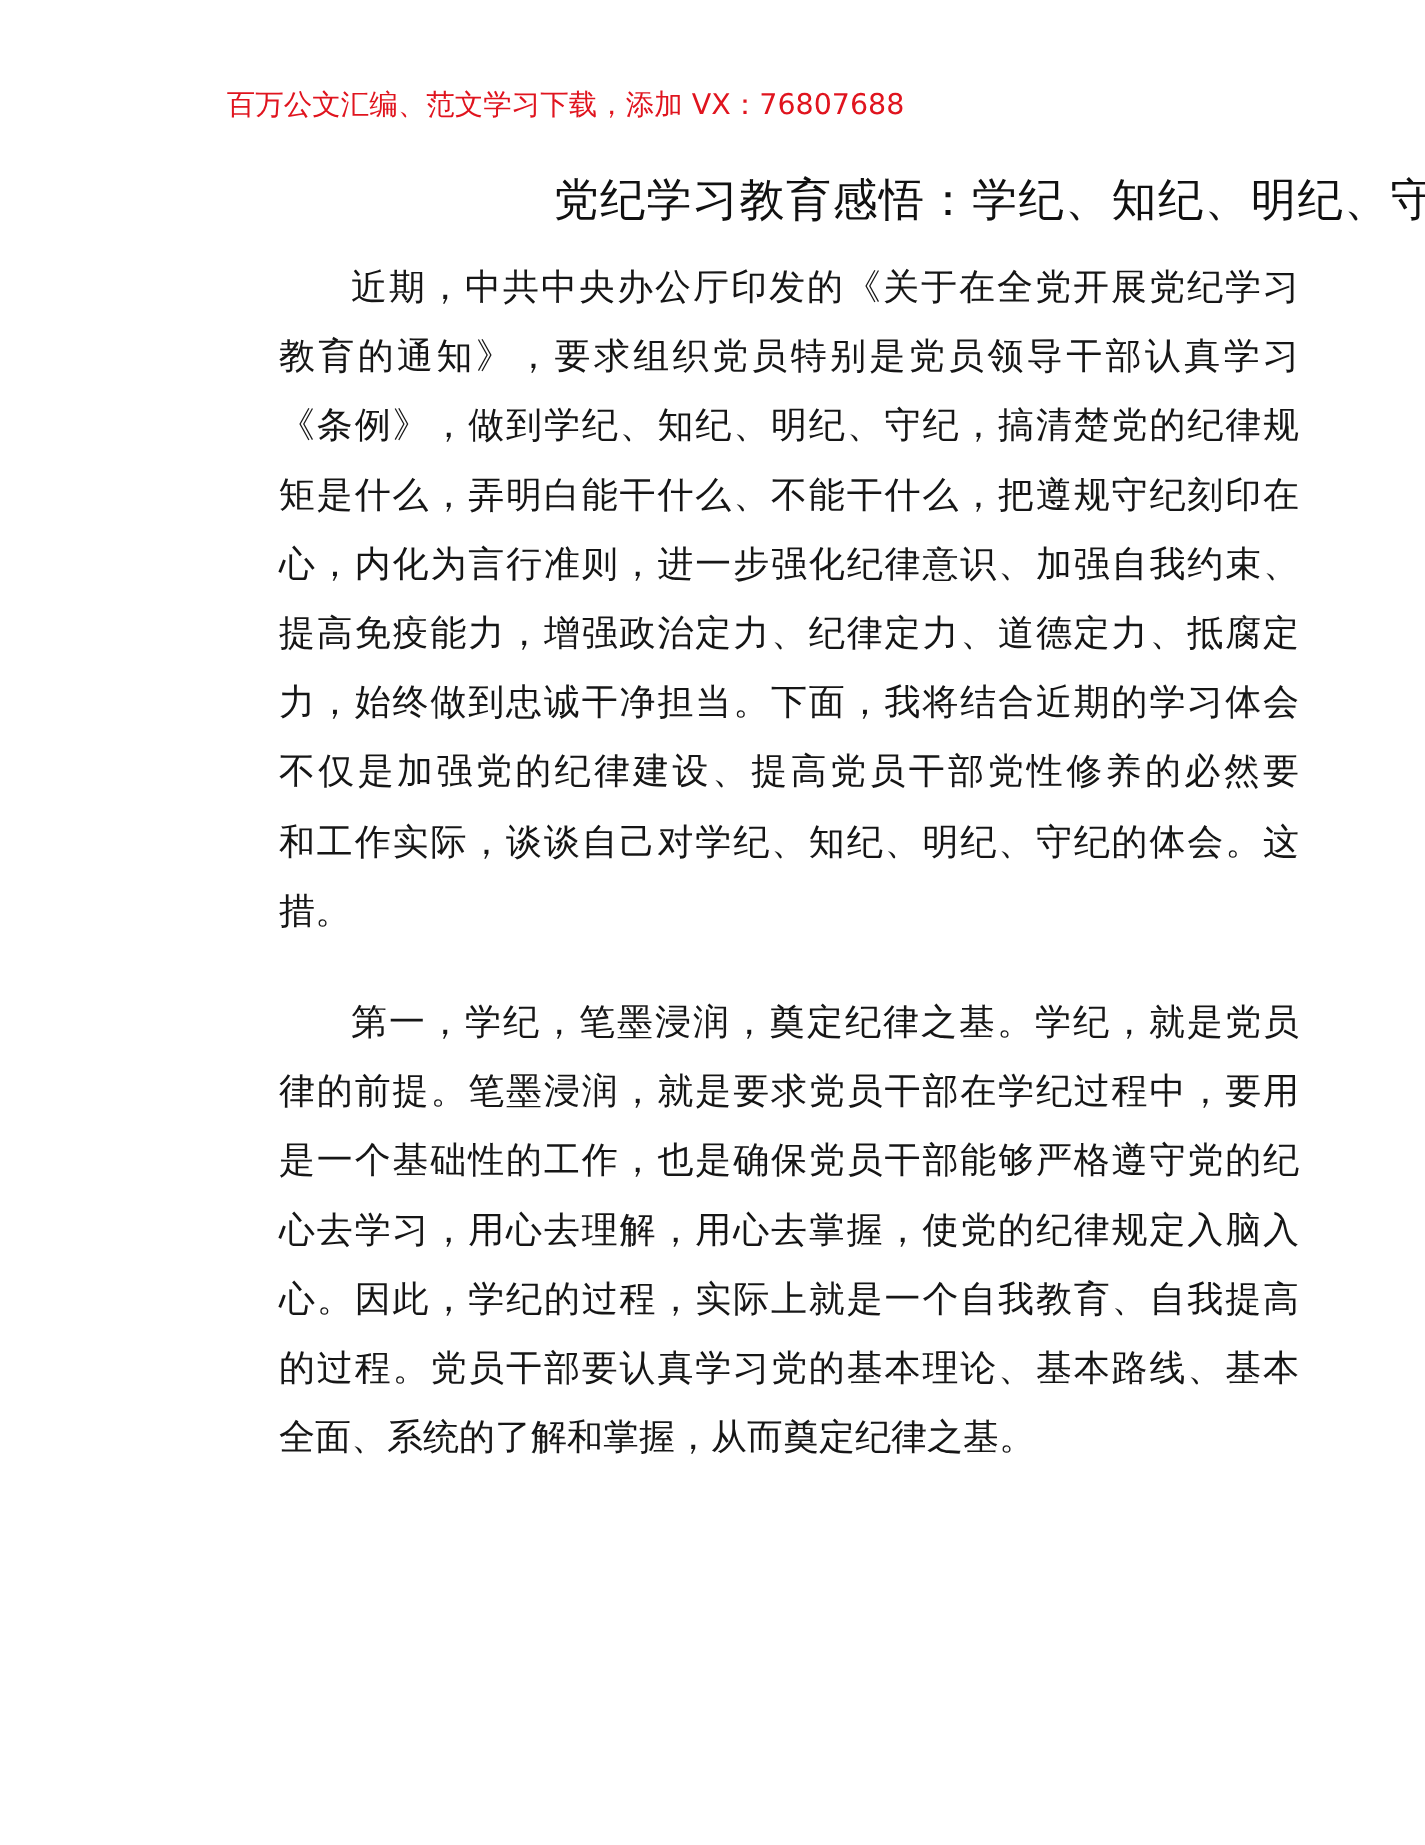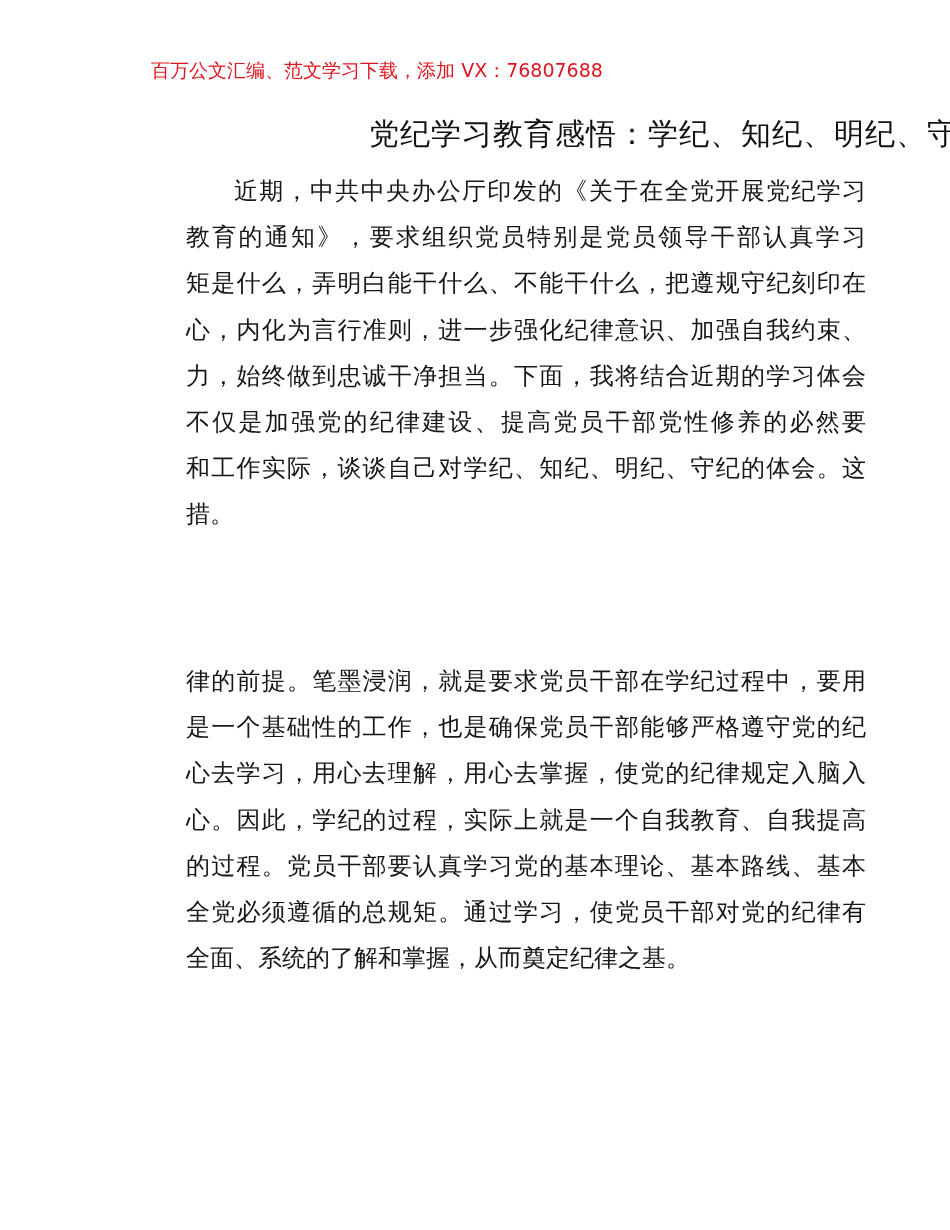--- a/index.html
+++ b/index.html
@@ -68,29 +68,31 @@
 </head>
 <body>
 
 <div class="header-note">百万公文汇编、范文学习下载，添加 VX：76807688</div>
 
 <h1 class="title">党纪学习教育感悟：学纪、知纪、明纪、守纪</h1>
 
 <div class="body-text para-1">
   <span class="line indent">近期，中共中央办公厅印发的《关于在全党开展党纪学习</span>
   <span class="line">教育的通知》，要求组织党员特别是党员领导干部认真学习</span>
+  <span class="line">《条例》，做到学纪、知纪、明纪、守纪，搞清楚党的纪律规</span>
   <span class="line">矩是什么，弄明白能干什么、不能干什么，把遵规守纪刻印在</span>
   <span class="line">心，内化为言行准则，进一步强化纪律意识、加强自我约束、</span>
+  <span class="line">提高免疫能力，增强政治定力、纪律定力、道德定力、抵腐定</span>
   <span class="line">力，始终做到忠诚干净担当。下面，我将结合近期的学习体会</span>
   <span class="line">不仅是加强党的纪律建设、提高党员干部党性修养的必然要</span>
   <span class="line">和工作实际，谈谈自己对学纪、知纪、明纪、守纪的体会。这</span>
   <span class="line last">措。</span>
 </div>
 
 <div class="body-text para-2">
+  <span class="line indent">第一，学纪，笔墨浸润，奠定纪律之基。学纪，就是党员</span>
   <span class="line">律的前提。笔墨浸润，就是要求党员干部在学纪过程中，要用</span>
   <span class="line">是一个基础性的工作，也是确保党员干部能够严格遵守党的纪</span>
   <span class="line">心去学习，用心去理解，用心去掌握，使党的纪律规定入脑入</span>
   <span class="line">心。因此，学纪的过程，实际上就是一个自我教育、自我提高</span>
   <span class="line">的过程。党员干部要认真学习党的基本理论、基本路线、基本</span>
-  <span class="line">全党必须遵循的总规矩。通过学习，使党员干部对党的纪律有</span>
   <span class="line last">全面、系统的了解和掌握，从而奠定纪律之基。</span>
 </div>
 
 </body></html>

